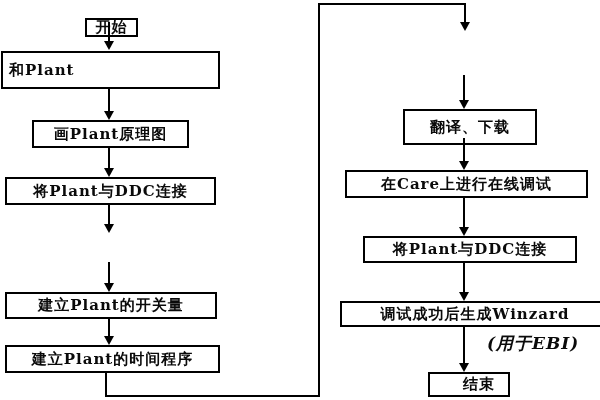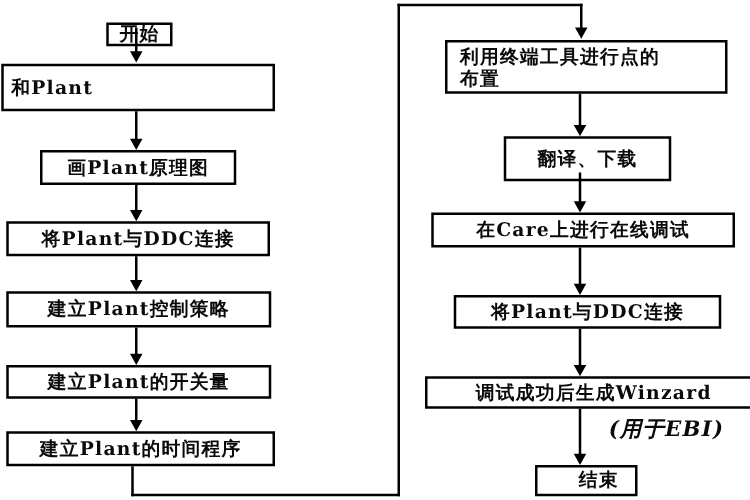--- a/index.html
+++ b/index.html
@@ -65,21 +65,20 @@
   <div class="box" style="left:85px; top:3px; width:53px; height:19px;margin-top:15px;">开始</div>
 
   <div class="box multiline" style="left:1px; top:51px; width:219px; height:38px; padding-left:6px;">
     <span>和Plant</span>
   </div>
 
   <div class="box" style="left:32px; top:120px; width:157px; height:28px;">画Plant原理图</div>
 
   <div class="box" style="left:5px; top:177px; width:211px; height:28px;">将Plant与DDC连接</div>
 
-  <div class="box" style="left:5px; top:233px; width:212px; height:29px;">建立Plant控制策略</div>
 
   <div class="box" style="left:5px; top:292px; width:212px; height:27px;">建立Plant的开关量</div>
 
   <div class="box" style="left:5px; top:345px; width:215px; height:28px;text-align:center;">建立Plant的时间程序</div>
 
   <div class="vline" style="left:108px; top:22px; width:2px; height:20px;"></div>
   <div class="arrowhead-down" style="left:104px; top:41px;"></div>
 
   <div class="vline" style="left:108px; top:89px; width:2px; height:23px;"></div>
   <div class="arrowhead-down" style="left:104px; top:111px;"></div>
@@ -96,24 +95,20 @@
   <div class="vline" style="left:108px; top:319px; width:2px; height:18px;"></div>
   <div class="arrowhead-down" style="left:104px; top:336px;"></div>
 
   <div class="vline" style="left:105px; top:373px; width:2px; height:24px;"></div>
   <div class="hline" style="left:105px; top:395px; width:215px; height:2px;"></div>
   <div class="vline" style="left:318px; top:3px; width:2px; height:394px;"></div>
   <div class="hline" style="left:318px; top:3px; width:148px; height:2px;"></div>
   <div class="vline" style="left:464px; top:3px; width:2px; height:20px;"></div>
   <div class="arrowhead-down" style="left:460px; top:22px;"></div>
 
-  <div class="box multiline" style="left:356px; top:32px; width:226px; height:43px; padding-left:10px;">
-    <span>利用终端工具进行点的</span>
-    <span>布置</span>
-  </div>
 
   <div class="box" style="left:403px; top:109px; width:134px; height:36px;">翻译、下载</div>
 
   <div class="box" style="left:345px; top:170px; width:243px; height:28px;">在Care上进行在线调试</div>
 
   <div class="box" style="left:363px; top:236px; width:214px; height:27px;">将Plant与DDC连接</div>
 
   <div class="box" style="left:340px; top:301px; width:270px; height:26px;">调试成功后生成Winzard</div>
 
   <div class="floatlabel" style="left:487px; top:332px;">(用于EBI)</div>

